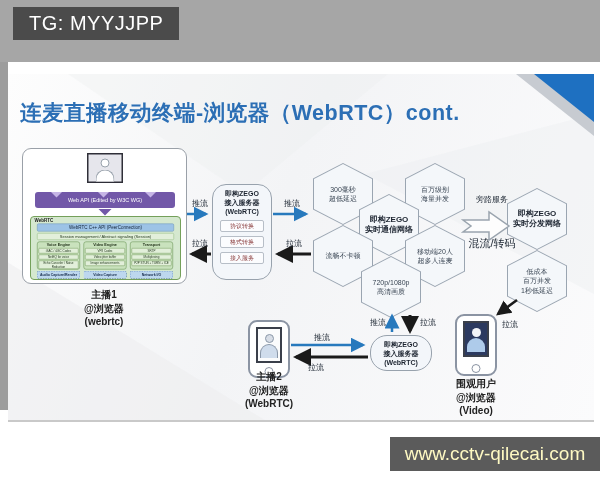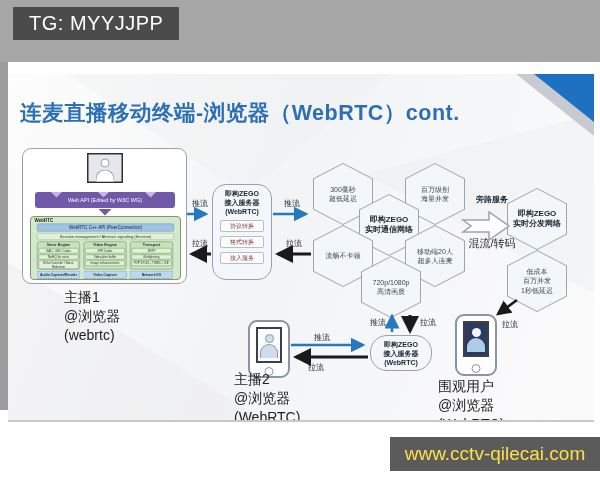--- a/index.html
+++ b/index.html
@@ -5,21 +5,21 @@
   * { margin:0; padding:0; box-sizing:border-box; }
   body { font-family:"Liberation Sans",sans-serif; }
   .stage { position:relative; width:600px; height:480px; background:#ffffff; overflow:hidden; }
 
   
   .topbar  { position:absolute; left:0; top:0; width:600px; height:62px; background:#a6a6a6; }
   .leftbar { position:absolute; left:0; top:62px; width:8px; height:348px; background:#9d9d9d; }
   .tg-badge { position:absolute; left:13px; top:7px; background:#4b4b4b; color:#fff;
               font-size:20px; padding:5px 16px; letter-spacing:.5px; }
   .url-badge { position:absolute; left:390px; top:437px; width:210px; height:34px; background:#5b5b5b;
-               color:#fde047; font-size:19px; display:flex; align-items:center; justify-content:center; }
+               color:#fef9c3; font-size:19px; display:flex; align-items:center; justify-content:center; }
 
   
   .slide { position:absolute; left:8px; top:62px; width:586px; height:348px; overflow:hidden;
            background:linear-gradient(112deg,#fdfdfd 0%,#f3f4f6 45%,#fbfbfc 100%);
            border-bottom:2px solid #c9c9c9;margin-top:12px; }
   .facet { position:absolute; background:#ecedef; opacity:.55; }
   .f1 { left:0; top:120px; width:260px; height:228px; clip-path:polygon(0 100%,0 30%,100% 100%); }
   .f2 { left:300px; top:40px; width:286px; height:200px; clip-path:polygon(100% 0,20% 30%,100% 90%); opacity:.4; }
   .f3 { left:60px; top:0; width:320px; height:120px; clip-path:polygon(0 0,100% 0,55% 100%); opacity:.35; }
   .corner-shadow { position:absolute; right:0; top:0; width:78px; height:62px; background:#c7cbd1;
@@ -61,21 +61,21 @@
   .col { position:absolute; top:49px; width:86px; height:56px; background:#c9e2bd;
          border:1.5px solid #5c8a46; border-radius:5px; padding:1px 2px; }
   .c1{left:12px} .c2{left:105px} .c3{left:198px}
   .col-title { font-size:7.5px; font-weight:bold; text-align:center; color:#1c2c14; }
   .col-item { background:#e2efda; border:1px solid #70985a; border-radius:2px; font-size:6px;
               text-align:center; color:#23381d; margin-top:2px; padding:1px 0; line-height:1.1; }
   .io-box { position:absolute; top:108px; width:86px; height:15px; background:#bdd7ee;
             border:1.5px dashed #2e5ea8; border-radius:3px; font-size:7px; font-weight:bold;
             display:flex; align-items:center; justify-content:center; color:#14294a; }
 
-  .caption { position:absolute; font-size:14px; line-height:1.35; text-align:left; color:#222; }
+  .caption { position:absolute; font-size:10px; line-height:1.35; text-align:center; color:#222;font-weight:bold; }
   .cap-arch   { left:56px;  top:214px; width:80px; }
   .cap-anchor2{ left:226px; top:296px; width:70px; }
   .cap-viewer { left:430px; top:303px; width:76px; }
 
   
   .server-box { position:absolute; background:#f3f6fa; border:1.5px solid #98a2ad; border-radius:14px; }
   .sb1 { left:204px; top:110px; width:60px; height:96px; }
   .sb2 { left:362px; top:261px; width:62px; height:36px; border-radius:17px; }
   .sb-title { font-size:7px; font-weight:bold; line-height:1.3; text-align:center; color:#1c2430;
               padding-top:4px; }
@@ -92,21 +92,21 @@
                justify-content:center; text-align:center; font-size:7px; color:#3a4654;
                line-height:1.3; white-space:pre-line; }
   .hex-main .hex-label { font-size:8px; font-weight:bold; color:#1c2430; }
   .hxA{left:305px; top:89px;}  .hxB{left:397px; top:89px;}  .hxC{left:351px; top:120px;}
   .hxD{left:305px; top:151px;} .hxE{left:397px; top:151px;} .hxF{left:353px; top:182px;}
   .hxG{left:499px; top:114px;} .hxH{left:499px; top:176px;}
 
   
   .flow-label { position:absolute; font-size:8px; font-weight:normal; color:#1d2733; }
   .bypass-label { position:absolute; left:452px; top:120px; width:64px; text-align:center;
-                  font-size:8px; font-weight:bold; color:#1d2733; }
+                  font-size:8px; font-weight:normal; color:#1d2733; }
   .bypass-sub { position:absolute; left:452px; top:162px; width:64px; text-align:center;
                 font-size:11px; color:#1d2733; }
 
   
   .phone { position:absolute; background:#fff; border:2px solid #8b94a3; border-radius:9px; }
   .ph1 { left:240px; top:246px; width:42px; height:58px; }
   .ph2 { left:447px; top:240px; width:42px; height:62px; }
   .screen { position:absolute; left:6px; top:5px; width:26px; height:36px; border:2px solid #3a3f4a;
             overflow:hidden; }
   .s-light { background:#fafbfc; }
@@ -247,21 +247,21 @@
 
     <div class="phone ph2">
       <div class="screen s-dark">
         <div class="sc-head"></div>
         <div class="sc-body"></div>
       </div>
       <div class="home-btn"></div>
     </div>
     <div class="caption cap-viewer pre">围观用户
 @浏览器
-(WebRTC)</div>
+(Video)</div>
 
     <svg class="flow" width="586" height="348" viewBox="0 0 586 348">
       <defs>
         <marker id="mb" markerWidth="7" markerHeight="7" refX="5" refY="3" orient="auto">
           <path d="M0,0 L6,3 L0,6 Z" fill="#2779bd"></path>
         </marker>
         <marker id="mk" markerWidth="7" markerHeight="7" refX="5" refY="3" orient="auto">
           <path d="M0,0 L6,3 L0,6 Z" fill="#1a1a1a"></path>
         </marker>
       </defs>

